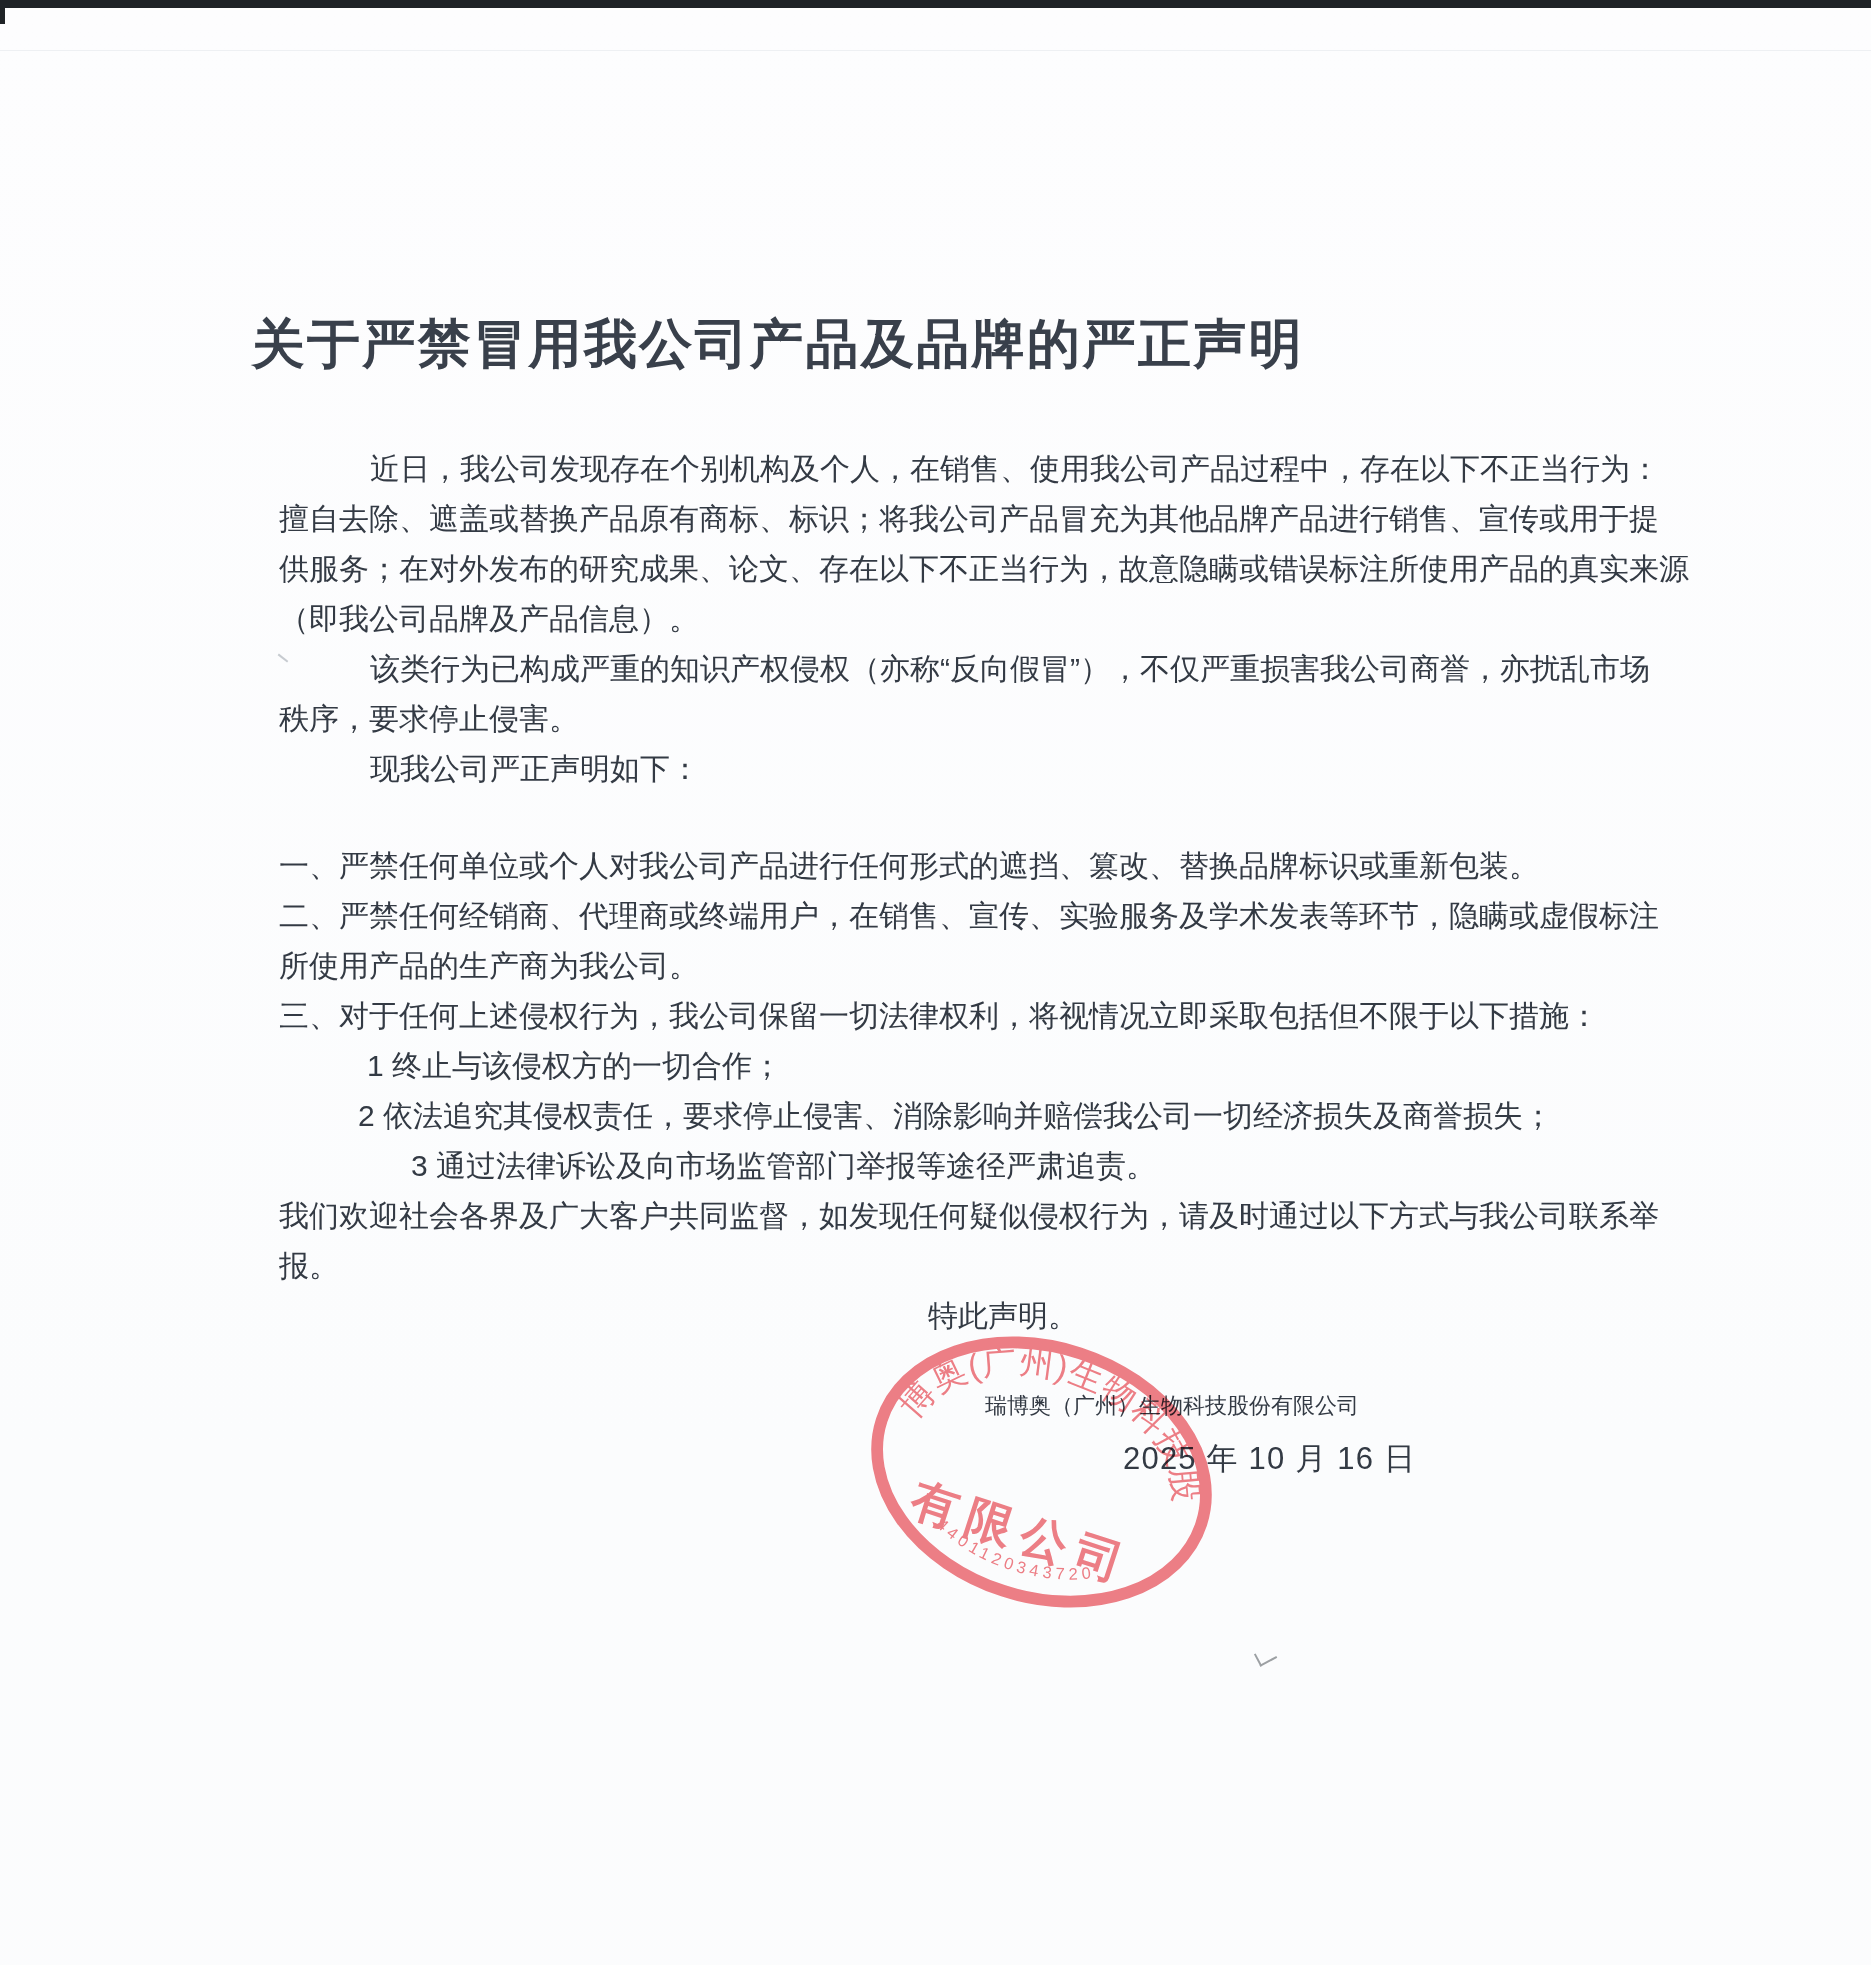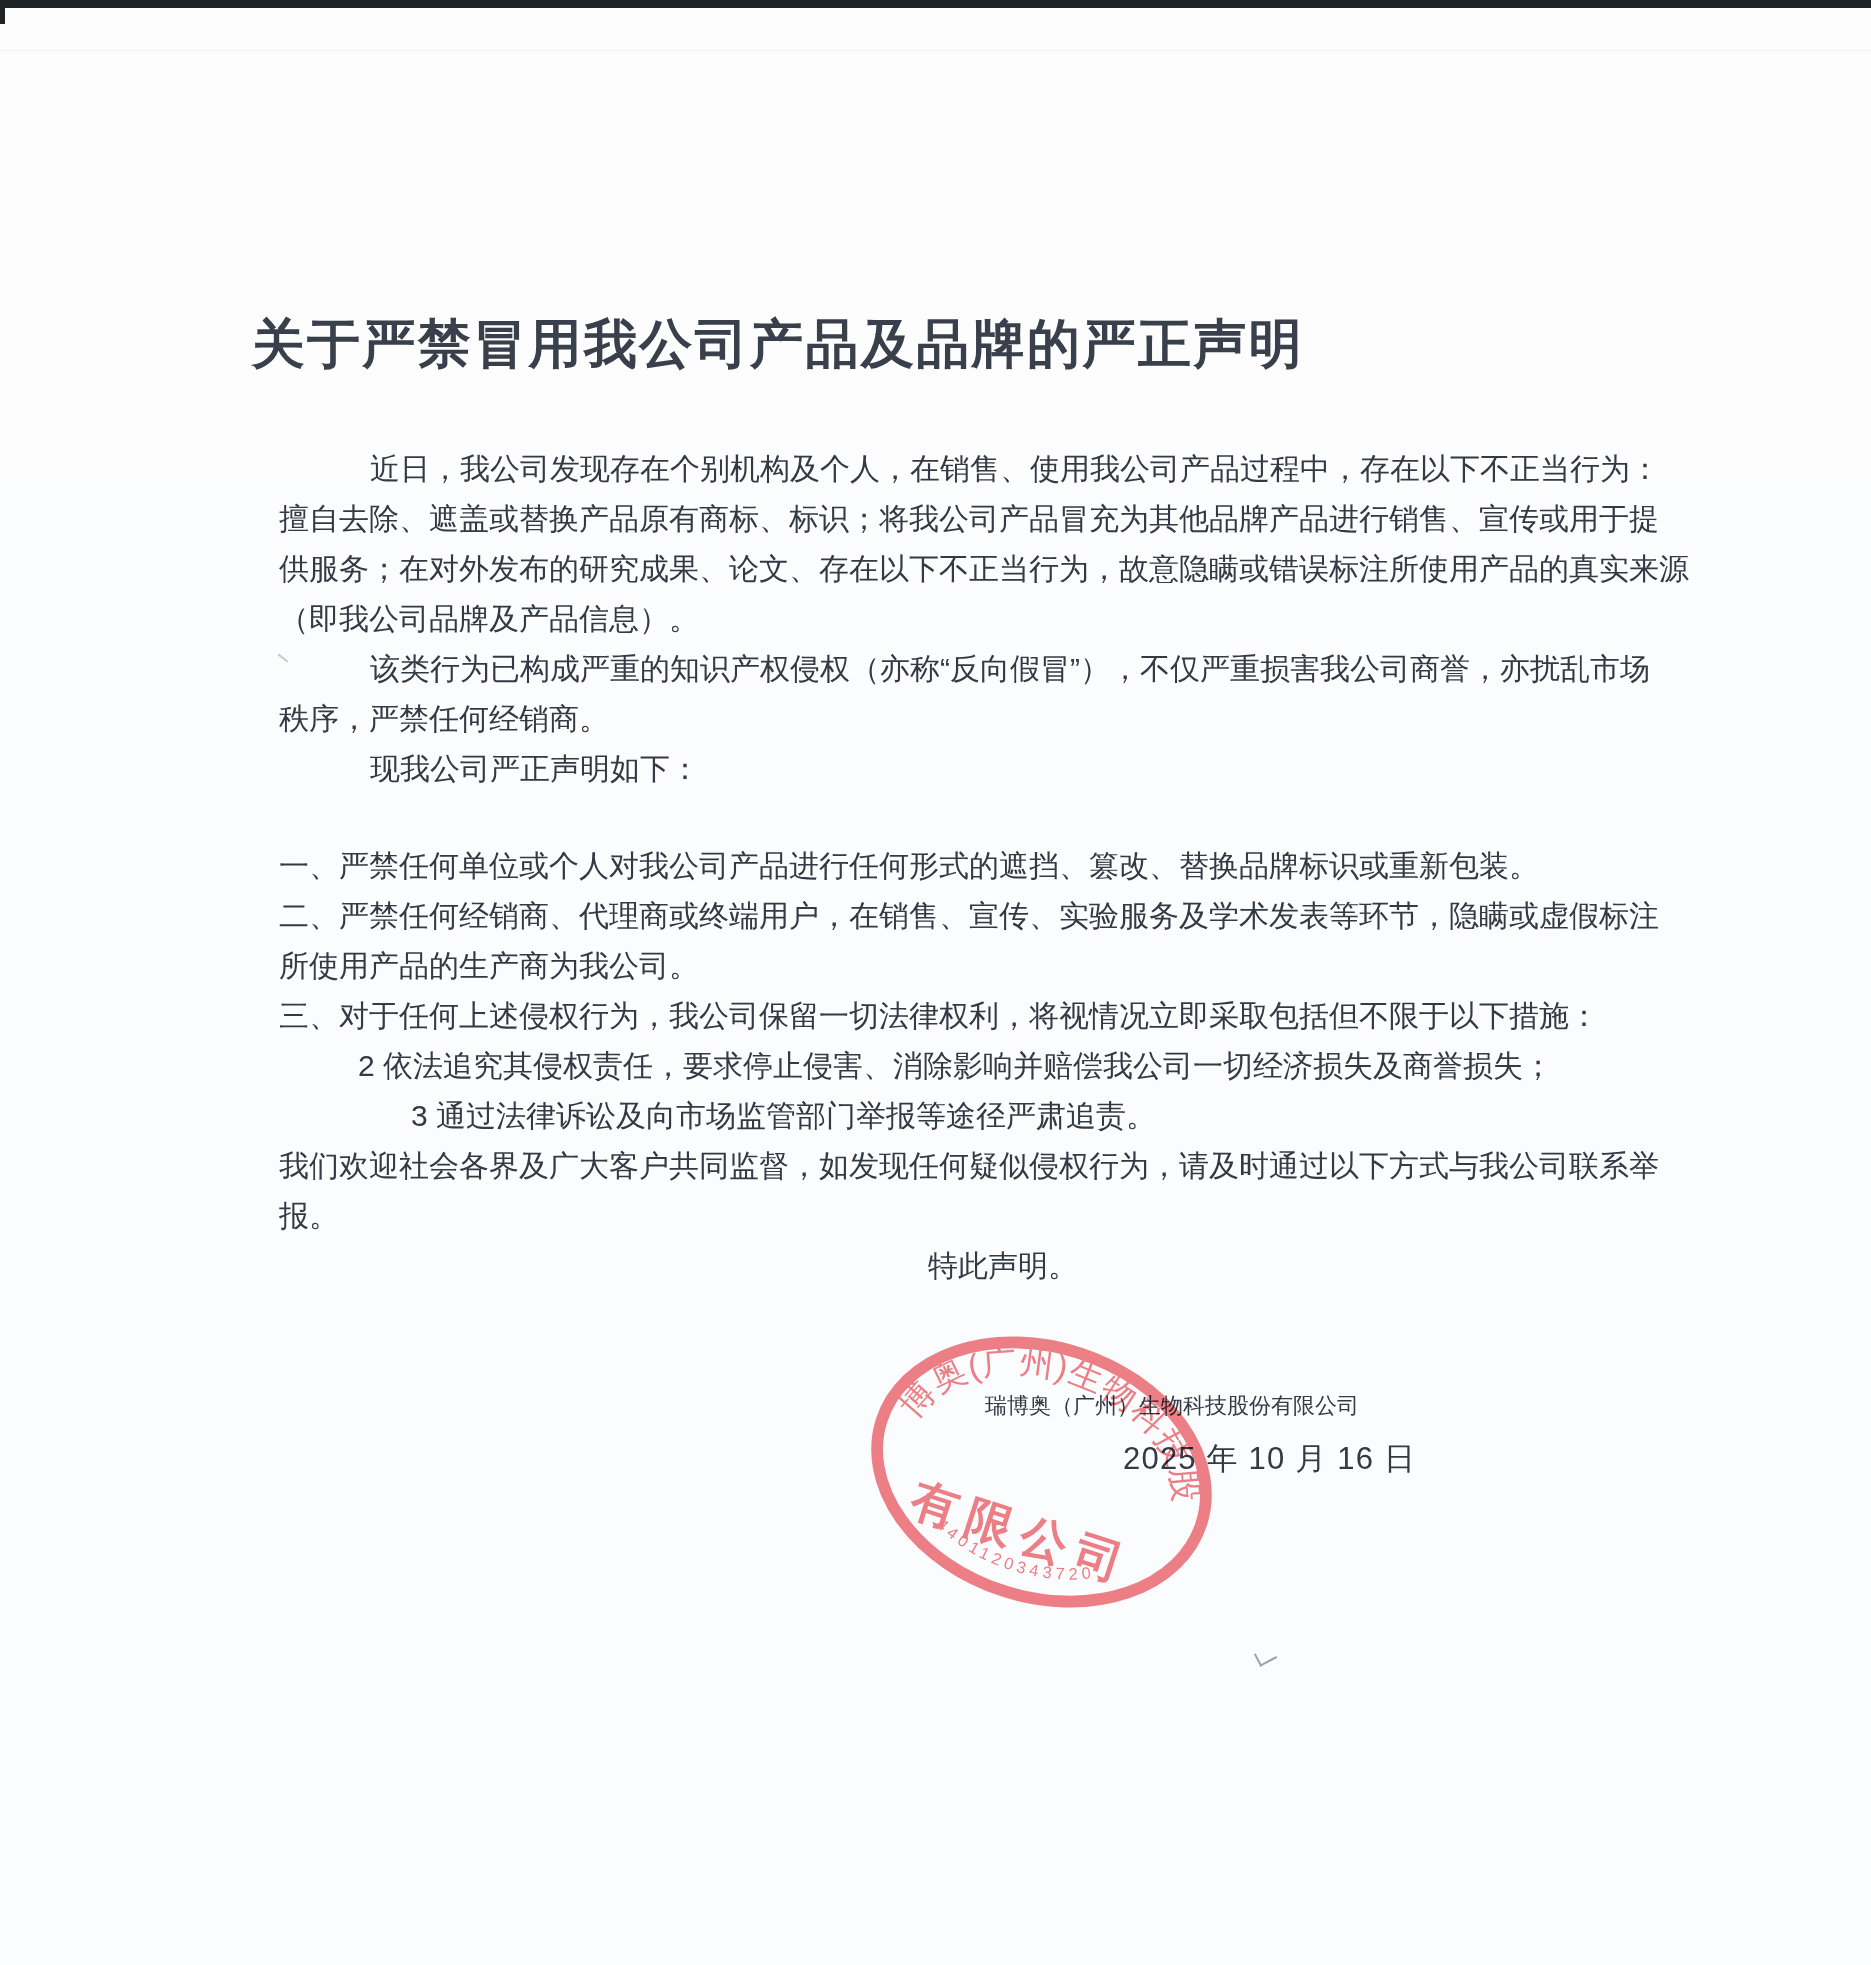--- a/index.html
+++ b/index.html
@@ -42,26 +42,27 @@
   <div class="scan-streak"></div>
 
   <div class="doc-title">关于严禁冒用我公司产品及品牌的严正声明</div>
 
   <div class="body-lines">
       <div class="bline" style="text-indent: 91px; text-align: center;">近日，我公司发现存在个别机构及个人，在销售、使用我公司产品过程中，存在以下不正当行为：</div>
       <div class="bline" style="text-indent: 0px; text-align: right;">擅自去除、遮盖或替换产品原有商标、标识；将我公司产品冒充为其他品牌产品进行销售、宣传或用于提</div>
       <div class="bline" style="text-indent: 0px;">供服务；在对外发布的研究成果、论文、存在以下不正当行为，故意隐瞒或错误标注所使用产品的真实来源</div>
       <div class="bline" style="text-indent: 0px;">（即我公司品牌及产品信息）。</div>
       <div class="bline" style="text-indent: 91px;">该类行为已构成严重的知识产权侵权（亦称“反向假冒”），不仅严重损害我公司商誉，亦扰乱市场</div>
-      <div class="bline" style="text-indent: 0px;">秩序，严禁任何经销商。</div>
+      <div class="bline" style="text-indent: 0px;">秩序，要求停止侵害。</div>
       <div class="bline" style="text-indent: 91px;">现我公司严正声明如下：</div>
       <div class="bline" style="text-indent: 0px; margin-top: 47px;">一、严禁任何单位或个人对我公司产品进行任何形式的遮挡、篡改、替换品牌标识或重新包装。</div>
       <div class="bline" style="text-indent: 0px;">二、严禁任何经销商、代理商或终端用户，在销售、宣传、实验服务及学术发表等环节，隐瞒或虚假标注</div>
       <div class="bline" style="text-indent: 0px;">所使用产品的生产商为我公司。</div>
       <div class="bline" style="text-indent: 0px;">三、对于任何上述侵权行为，我公司保留一切法律权利，将视情况立即采取包括但不限于以下措施：</div>
+      <div class="bline" style="text-indent: 88px;">1 终止与该侵权方的一切合作；</div>
       <div class="bline" style="text-indent: 79px;">2 依法追究其侵权责任，要求停止侵害、消除影响并赔偿我公司一切经济损失及商誉损失；</div>
       <div class="bline" style="text-indent: 132px;">3  通过法律诉讼及向市场监管部门举报等途径严肃追责。</div>
       <div class="bline" style="text-indent: 0px;">我们欢迎社会各界及广大客户共同监督，如发现任何疑似侵权行为，请及时通过以下方式与我公司联系举</div>
       <div class="bline" style="text-indent: 0px;">报。</div>
       <div class="bline" style="text-indent: 91px; text-align: center;">特此声明。</div>
     </div>
 
   <div class="sig-company">瑞博奥（广州）生物科技股份有限公司</div>
   <div class="sig-date">2025 年 10 月 16 日</div>
 

